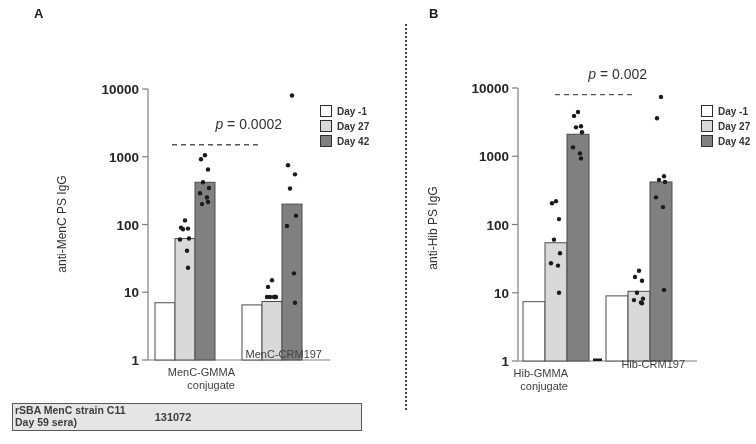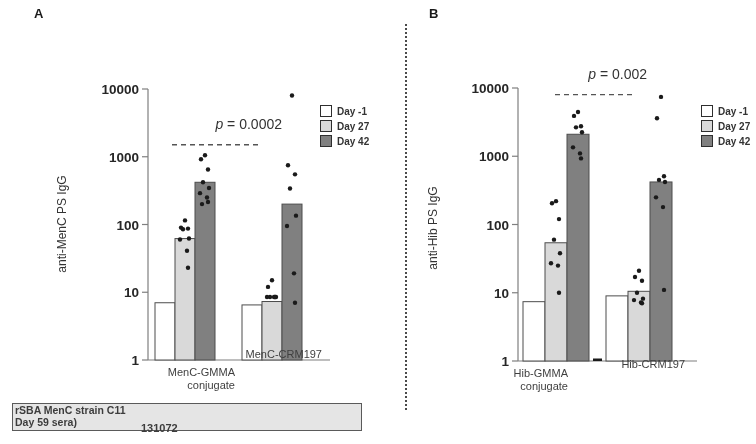--- a/index.html
+++ b/index.html
@@ -11,21 +11,21 @@
   .y-title{font-size:12px;color:#333;text-align:center;transform:rotate(-90deg);white-space:nowrap}
   .p-label{font-size:14px;color:#333;text-align:right;white-space:nowrap}
   .p-label::first-letter{font-style:italic}
   .cat-label{font-size:11px;color:#3f3f3f;text-align:right;line-height:13px;white-space:nowrap}
   .legend-row{display:flex;align-items:flex-end;margin-bottom:3px}
   .swatch{width:10px;height:10px;border:1.2px solid #2e2e2e;margin-right:5px;flex:0 0 auto}
   .legend-label{font-size:10px;font-weight:bold;color:#333;white-space:nowrap}
   .divider{width:0;border-left:2px dotted #4a4a4a}
   .sba-table{border:1.5px solid #5a5a5a;width:348px;height:26px;background:#e5e5e5}
   .sba-label{position:absolute;left:2px;top:1px;font-size:10.5px;font-weight:bold;line-height:11.5px;color:#3d3d3d;white-space:nowrap}
-  .sba-val{position:absolute;top:11px;height:26px;line-height:26px;width:64px;text-align:left;
+  .sba-val{position:absolute;top:0;height:26px;line-height:26px;width:64px;text-align:center;
            font-size:11px;font-weight:bold;color:#3d3d3d}
   svg text.tick{font-family:"Liberation Sans",sans-serif;font-weight:bold;font-size:13.5px;fill:#262626}
 </style>
 </head>
 <body>
 
 <svg id="fig-svg" width="756" height="444">
     <line x1="148" y1="360" x2="148" y2="89" stroke="#7f7f7f" stroke-width="1.2"></line>
     <line x1="142" y1="89" x2="148" y2="89" stroke="#7f7f7f" stroke-width="1.2"></line>
     <text x="139" y="94" text-anchor="end" class="tick">10000</text>

